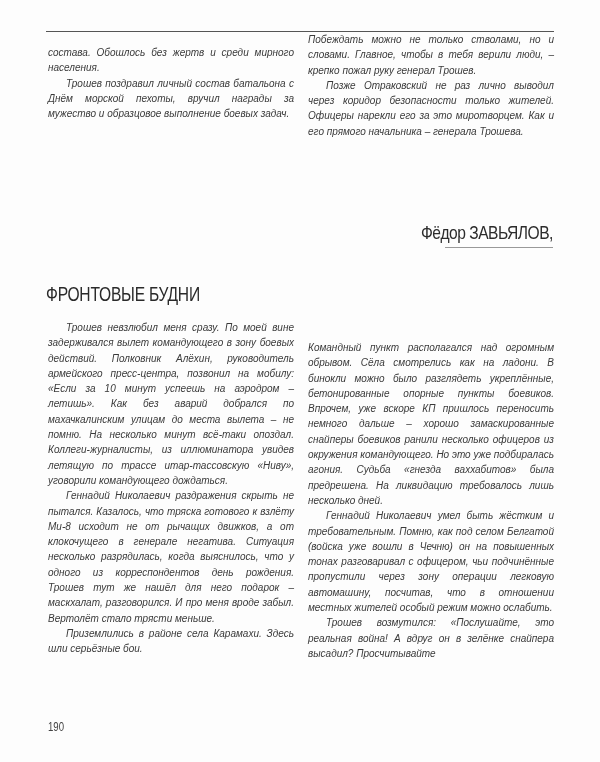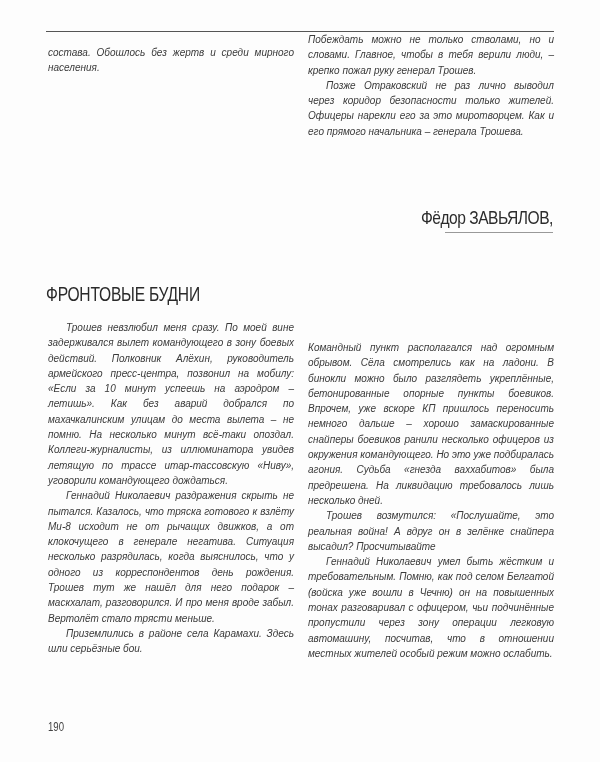--- a/index.html
+++ b/index.html
@@ -6,38 +6,39 @@
   body { width: 600px; height: 762px; position: relative; overflow: hidden;
          font-family: "Liberation Sans", sans-serif; color: #3a3a3a; }
   .top-rule { position: absolute; left: 46px; top: 31px; width: 508px; height: 0; border-top: 1.5px solid #555; }
   .col { position: absolute; width: 246px; font-size: 10px; line-height: 15.3px; font-style: italic; }
   .col p { margin: 0; text-align: justify; text-align-last: left; }
   .col p.indent { text-indent: 18px; }
   .col-left-top { left: 48px; top: 45px; }
   .col-right-top { left: 308px; top: 32px; }
   .col-left-main { left: 48px; top: 320px; }
   .col-right-main { left: 308px; top: 340px; }
-  .author-block { position: absolute; right: 47px; top: 207px; }
+  .author-block { position: absolute; right: 47px; top: 222px; }
   .author-name { font-family: "Liberation Sans", sans-serif; font-size: 19px; letter-spacing: -0.6px; color: #2c2c2c;
                  transform: scaleX(0.82); transform-origin: right; white-space: nowrap; display: inline-block; }
   .author-rule { width: 108px; margin-left: auto; border-top: 1px solid #999; margin-top: 3px; }
   .author-role { font-size: 13px; color: #333; transform: scaleX(0.82); transform-origin: right;
                  white-space: nowrap; display: inline-block; margin-top: 3px; }
   .section-title { position: absolute; left: 46px; top: 283px; font-size: 20px; color: #2a2a2a;
                    transform: scaleX(0.78); transform-origin: left; white-space: nowrap; letter-spacing: -0.3px; }
   .page-number { position: absolute; left: 48px; top: 720px; font-size: 12px; color: #444;
                  transform: scaleX(0.8); transform-origin: left; }
 </style>
 </head>
 <body>
 
 <div class="top-rule"></div>
 
 <div class="col col-left-top">
   <p>состава. Обошлось без жертв и среди мирного населения.</p>
+  <p class="indent">Трошев поздравил личный состав батальона с Днём морской пехоты, вручил награды за мужество и образцовое выполнение боевых задач.</p>
 </div>
 
 <div class="col col-right-top">
   <p>Побеждать можно не только стволами, но и словами. Главное, чтобы в тебя верили люди, – крепко пожал руку генерал Трошев.</p>
   <p class="indent">Позже Отраковский не раз лично выводил через коридор безопасности только жителей. Офицеры нарекли его за это миротворцем. Как и его прямого начальника – генерала Трошева.</p>
 </div>
 
 <div class="author-block">
   <div><span class="author-name">Фёдор ЗАВЬЯЛОВ,</span></div>
   <div class="author-rule"></div>
@@ -46,17 +47,17 @@
 <div class="section-title">ФРОНТОВЫЕ БУДНИ</div>
 
 <div class="col col-left-main">
   <p class="indent">Трошев невзлюбил меня сразу. По моей вине задерживался вылет командующего в зону боевых действий. Полковник Алёхин, руководитель армейского пресс-центра, позвонил на мобилу: «Если за 10 минут успеешь на аэродром – летишь». Как без аварий добрался по махачкалинским улицам до места вылета – не помню. На несколько минут всё-таки опоздал. Коллеги-журналисты, из иллюминатора увидев летящую по трассе итар-тассовскую «Ниву», уговорили командующего дождаться.</p>
   <p class="indent">Геннадий Николаевич раздражения скрыть не пытался. Казалось, что тряска готового к взлёту Ми-8 исходит не от рычащих движков, а от клокочущего в генерале негатива. Ситуация несколько разрядилась, когда выяснилось, что у одного из корреспондентов день рождения. Трошев тут же нашёл для него подарок – маскхалат, разговорился. И про меня вроде забыл. Вертолёт стало трясти меньше.</p>
   <p class="indent">Приземлились в районе села Карамахи. Здесь шли серьёзные бои.</p>
 </div>
 
 <div class="col col-right-main">
   <p>Командный пункт располагался над огромным обрывом. Сёла смотрелись как на ладони. В бинокли можно было разглядеть укреплённые, бетонированные опорные пункты боевиков. Впрочем, уже вскоре КП пришлось переносить немного дальше – хорошо замаскированные снайперы боевиков ранили несколько офицеров из окружения командующего. Но это уже подбиралась агония. Судьба «гнезда ваххабитов» была предрешена. На ликвидацию требовалось лишь несколько дней.</p>
+  <p class="indent">Геннадий Николаевич умел быть жёстким и требовательным. Помню, как под селом Белгатой (войска уже вошли в Чечню) он на повышенных тонах разговаривал с офицером, чьи подчинённые пропустили через зону операции легковую автомашину, посчитав, что в отношении местных жителей особый режим можно ослабить.</p>
   <p class="indent">Трошев возмутился: «Послушайте, это реальная война! А вдруг он в зелёнке снайпера высадил? Просчитывайте</p>
-  <p class="indent">Геннадий Николаевич умел быть жёстким и требовательным. Помню, как под селом Белгатой (войска уже вошли в Чечню) он на повышенных тонах разговаривал с офицером, чьи подчинённые пропустили через зону операции легковую автомашину, посчитав, что в отношении местных жителей особый режим можно ослабить.</p>
 </div>
 
 <div class="page-number">190</div>
 
 </body></html>

